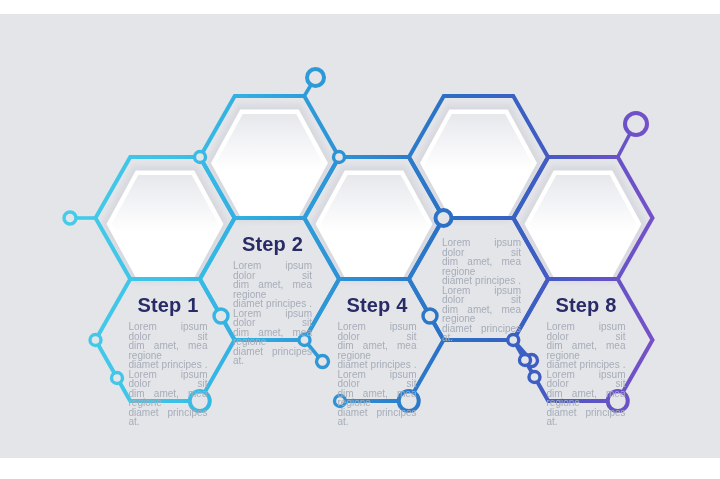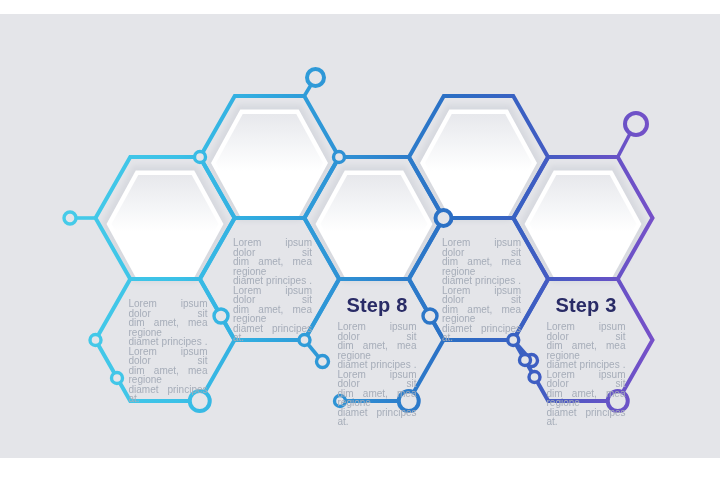--- a/index.html
+++ b/index.html
@@ -101,62 +101,64 @@
       <circle cx="408.75" cy="401" r="10" fill="#e4e5e9" stroke="url(#strokeGrad)" stroke-width="4"></circle>
       <circle cx="430" cy="316" r="7" fill="#e4e5e9" stroke="url(#strokeGrad)" stroke-width="3.4"></circle>
       <circle cx="513.25" cy="340" r="5.5" fill="#e4e5e9" stroke="url(#strokeGrad)" stroke-width="3.4"></circle>
       <circle cx="531.5" cy="360.5" r="6" fill="#e4e5e9" stroke="url(#strokeGrad)" stroke-width="3.4"></circle>
       <circle cx="525" cy="360" r="5.5" fill="#e4e5e9" stroke="url(#strokeGrad)" stroke-width="3.4"></circle>
       <circle cx="534.5" cy="377" r="5.5" fill="#e4e5e9" stroke="url(#strokeGrad)" stroke-width="3.4"></circle>
       <circle cx="617.75" cy="401" r="10" fill="#e4e5e9" stroke="url(#strokeGrad)" stroke-width="4"></circle>
     </svg>
 
   <article class="step" style="left: 103px; top: 294px;">
+    <h2>Step 1</h2>
     <div class="body">
         <div class="line">Lorem ipsum dolor sit</div>
         <div class="line">dim amet, mea regione</div>
         <div class="line">diamet principes .</div>
         <div class="line">Lorem ipsum dolor sit</div>
         <div class="line">dim amet, mea regione</div>
         <div class="line">diamet principes at.</div>
       </div>
   </article>
   <article class="step" style="left: 207.5px; top: 233px;">
+    <h2>Step 2</h2>
     <div class="body">
         <div class="line">Lorem ipsum dolor sit</div>
         <div class="line">dim amet, mea regione</div>
         <div class="line">diamet principes .</div>
         <div class="line">Lorem ipsum dolor sit</div>
         <div class="line">dim amet, mea regione</div>
         <div class="line">diamet principes at.</div>
       </div>
   </article>
   <article class="step" style="left: 312px; top: 294px;">
-    <h2>Step 8</h2>
+    <h2>Step 4</h2>
     <div class="body">
         <div class="line">Lorem ipsum dolor sit</div>
         <div class="line">dim amet, mea regione</div>
         <div class="line">diamet principes .</div>
         <div class="line">Lorem ipsum dolor sit</div>
         <div class="line">dim amet, mea regione</div>
         <div class="line">diamet principes at.</div>
       </div>
   </article>
   <article class="step" style="left: 416.5px; top: 233px;">
     <div class="body">
         <div class="line">Lorem ipsum dolor sit</div>
         <div class="line">dim amet, mea regione</div>
         <div class="line">diamet principes .</div>
         <div class="line">Lorem ipsum dolor sit</div>
         <div class="line">dim amet, mea regione</div>
         <div class="line">diamet principes at.</div>
       </div>
   </article>
   <article class="step" style="left: 521px; top: 294px;">
-    <h2>Step 3</h2>
+    <h2>Step 8</h2>
     <div class="body">
         <div class="line">Lorem ipsum dolor sit</div>
         <div class="line">dim amet, mea regione</div>
         <div class="line">diamet principes .</div>
         <div class="line">Lorem ipsum dolor sit</div>
         <div class="line">dim amet, mea regione</div>
         <div class="line">diamet principes at.</div>
       </div>
   </article>
 </div>

